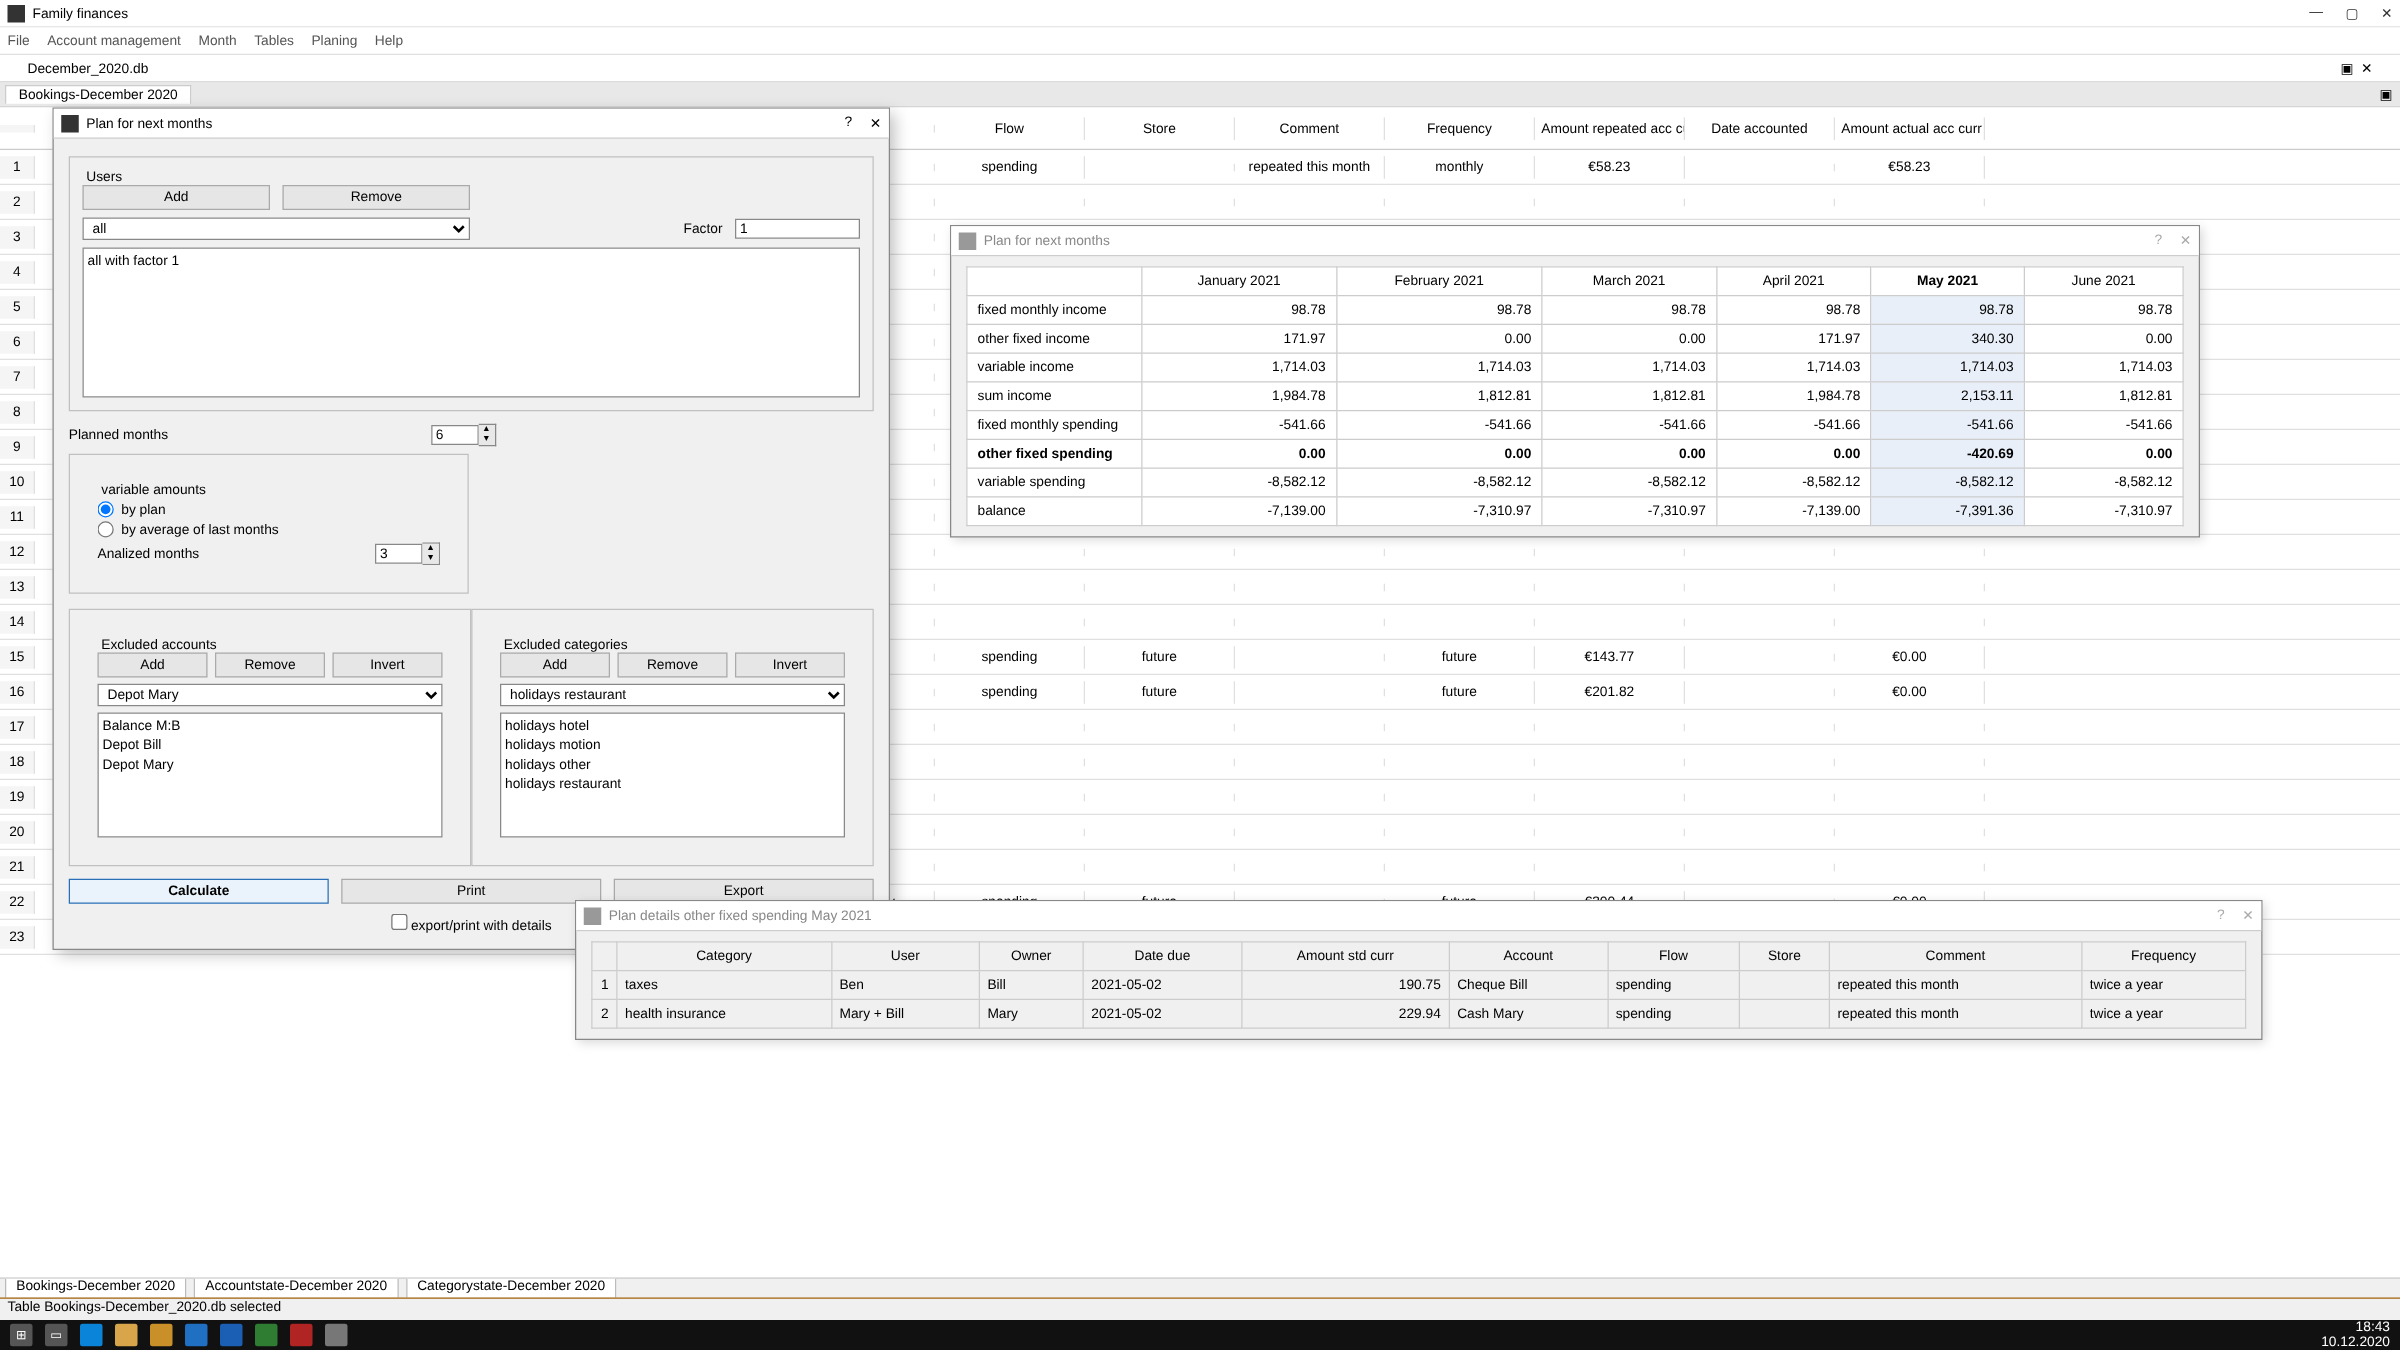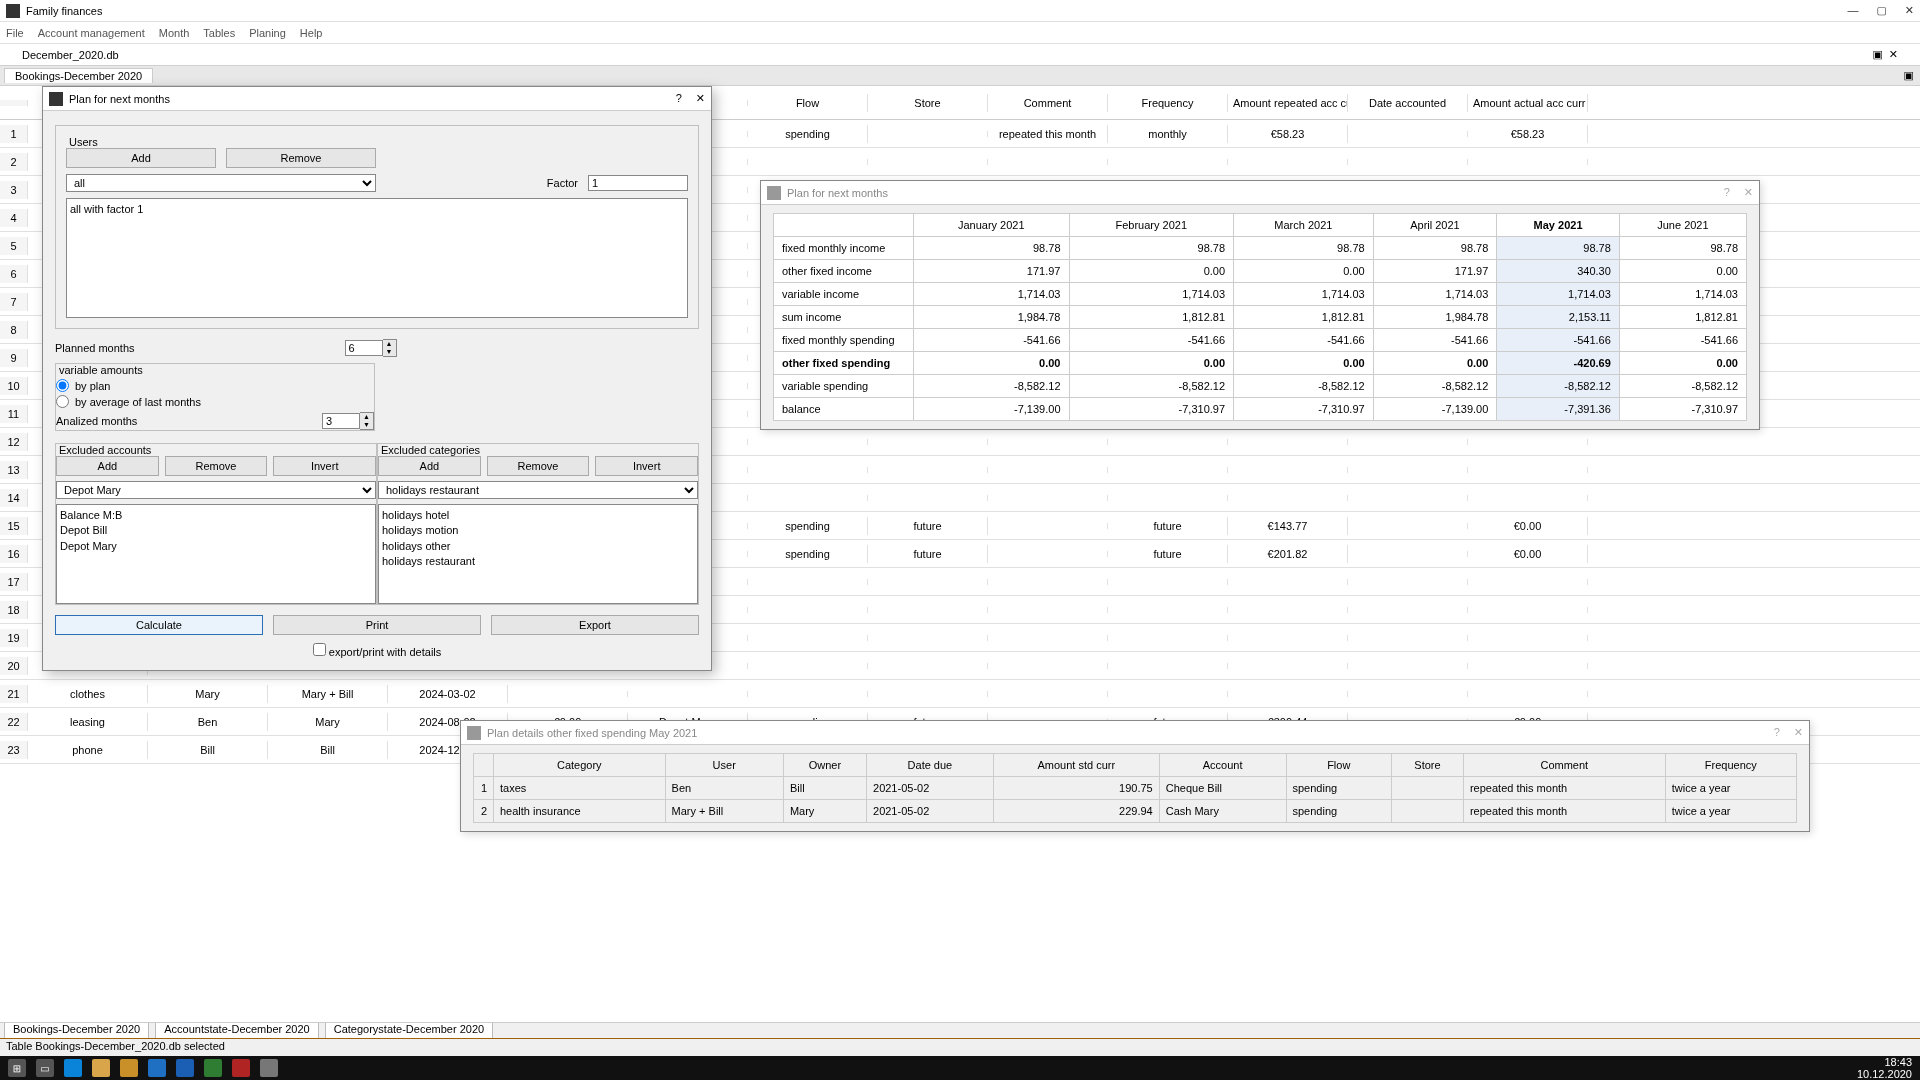--- a/index.html
+++ b/index.html
@@ -38,21 +38,21 @@
 
 
 .dialog { position:absolute; background:#f0f0f0; border:1px solid #888; box-shadow: 4px 4px 12px rgba(0,0,0,.25); }
 .dialog.inactive { box-shadow: 2px 2px 8px rgba(0,0,0,.15); }
 .dlg-title { height:24px; display:flex; align-items:center; justify-content:space-between; padding:0 6px; background:#fff; border-bottom:1px solid #ccc; }
 .dlg-title.inactive { color:#888; }
 .dlg-title .left { display:flex; align-items:center; gap:6px;}
 .dlg-title .icon { width:14px; height:14px; background:#333; }
 .dlg-title .btns { display:flex; gap:14px; font-size:13px; }
 .dlg-body { padding:8px 12px; }
-.fieldset { border:1px solid #c0c0c0; margin-top:6px; padding:0;}
+.fieldset { border:1px solid #c0c0c0; margin-top:6px; padding:22px;}
 .fieldset > .legend { font-size:11px; margin-top:-12px; background:#f0f0f0; display:inline-block; padding:0 3px; }
 .btn { background:#e6e6e6; border:1px solid #aaa; padding:3px 0; text-align:center; cursor:default; }
 .btn.primary { background:#eaf3fb; border:1.5px solid #2a6fb5; }
 select, input[type=text] { background:#fff; border:1px solid #888; padding:1px 3px; font-size:11px; }
 .listarea { background:#fff; border:1px solid #888; padding:3px; font-size:11px; line-height:1.4; overflow:auto; }
 .spin { display:inline-flex; align-items:center; }
 .spin input { width:38px; text-align:left; }
 .spin .sp { width:14px; display:flex; flex-direction:column; border:1px solid #888; border-left:none; }
 .spin .sp div { height:8px; font-size:7px; text-align:center; line-height:7px; background:#e8e8e8; }
 
@@ -597,21 +597,21 @@
         <div class="listarea" style="height:100px;" id="cat-list">
             <div>holidays hotel</div>
             <div>holidays motion</div>
             <div>holidays other</div>
             <div>holidays restaurant</div>
           </div>
       </div>
     </div>
 
     <div style="display:flex; gap:10px; margin-top:10px;">
-      <div class="btn primary" style="flex:1;">Calculate</div>
+      <div class="btn primary" style="flex:1;font-weight:bold;">Calculate</div>
       <div class="btn" style="flex:1;">Print</div>
       <div class="btn" style="flex:1;">Export</div>
     </div>
     <div style="text-align:center; margin-top:8px; margin-bottom:4px;">
       <label><input type="checkbox" style=""> <span>export/print with details</span></label>
     </div>
   </div>
 </div>
 
 <div class="dialog inactive" style="left:760px; top:180px; width:1000px;">

